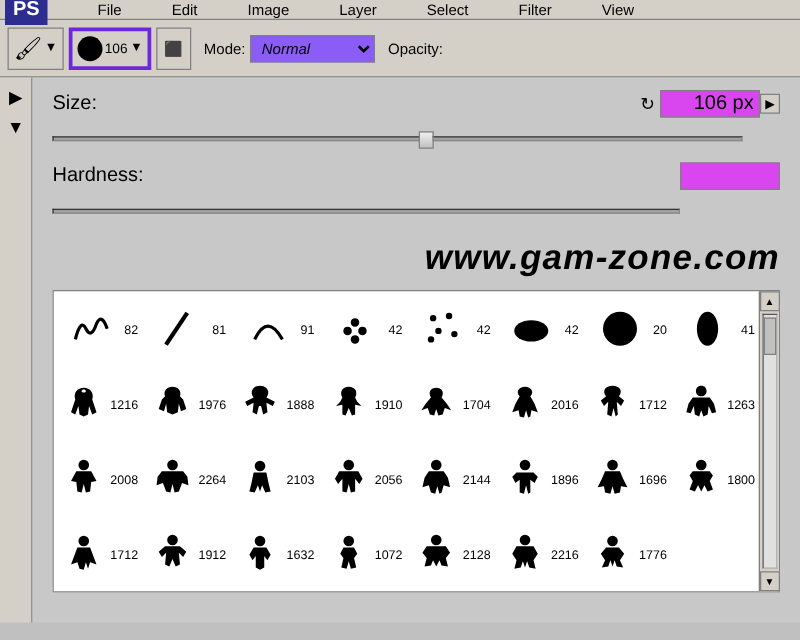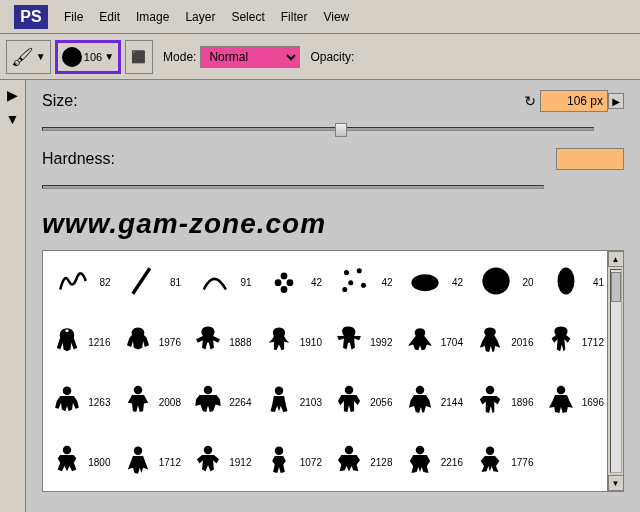--- a/index.html
+++ b/index.html
@@ -10,23 +10,24 @@
       font-family: Arial, sans-serif;
       font-size: 12px;
       overflow: hidden;
     }
 
     
     .menu-bar {
       display: flex;
       align-items: center;
       background: #d4d0c8;
-      height: 34px;
-      padding: 0 14px;
+      height: 16px;
+      padding: 0 4px;
       border-bottom: 1px solid #808080;
+      gap: 24px;
     }
     .ps-logo {
       background: #2d2d8f;
       color: white;
       font-weight: bold;
       font-size: 16px;
       width: 34px;
       height: 24px;
       display: flex;
       align-items: center;
@@ -86,24 +87,25 @@
       font-size: 10px;
       margin-left: 2px;
     }
     .mode-label {
       font-size: 12px;
       margin-left: 6px;
     }
     .mode-select {
       height: 22px;
       font-size: 12px;
-      background: #ec4899;
+      background: #8b5cf6;
       border: 1px solid #808080;
       padding: 0 4px;
       min-width: 100px;
+      font-style: italic;
     }
     .opacity-label {
       font-size: 12px;
       margin-left: 6px;
     }
 
     
     .main-area {
       display: flex;
       height: calc(512px - 76px);
@@ -146,27 +148,27 @@
       font-size: 16px;
       min-width: 80px;
     }
     .slider-container {
       flex: 1;
       display: flex;
       align-items: center;
       margin-right: 10px;
     }
     .size-input {
-      width: 68px;
+      width: 80px;
       height: 22px;
       border: 1px solid #808080;
-      background: #fdba74;
+      background: #d946ef;
       text-align: right;
       padding-right: 4px;
-      font-size: 12px;
+      font-size: 16px;
     }
     .refresh-icon {
       font-size: 14px;
       margin-right: 4px;
       cursor: pointer;
     }
     .arrow-right {
       width: 16px;
       height: 16px;
       border: 1px solid #808080;
@@ -177,21 +179,21 @@
       font-size: 10px;
       cursor: pointer;
     }
 
     
     .watermark {
       color: #000;
       font-size: 28px;
       font-weight: 900;
       font-style: italic;
-      text-align: left;
+      text-align: right;
       margin: 4px 0 10px 0;
       letter-spacing: 1px;
     }
 
     
     .brush-presets-container {
       border: 1px solid #808080;
       background: #ffffff;
       display: flex;
       position: relative;
@@ -445,28 +447,20 @@
             <div class="brush-shape">
               <svg class="brush-svg" viewBox="0 0 40 40">
                 <path d="M20,4 C14,4 11,9 14,14 L12,18 L8,22 L14,21 L14,30 L17,31 L20,24 L23,31 L26,30 L26,21 L32,22 L28,18 L26,14 C29,9 26,4 20,4Z" fill="black"></path>
               </svg>
             </div>
             <span class="brush-num">1910</span>
           </div>
           <div class="brush-cell">
             <div class="brush-shape">
               <svg class="brush-svg" viewBox="0 0 40 40">
-                <path d="M18,3 C12,3 10,9 14,14 L6,14 L8,19 L14,17 L13,28 L17,30 L19,22 L21,22 L23,30 L27,28 L26,17 L32,19 L34,14 L26,14 C30,9 26,3 20,3Z" fill="black"></path>
-              </svg>
-            </div>
-            <span class="brush-num">1992</span>
-          </div>
-          <div class="brush-cell">
-            <div class="brush-shape">
-              <svg class="brush-svg" viewBox="0 0 40 40">
                 <path d="M20,5 C15,5 12,9 15,14 L10,20 L6,26 L12,24 L14,30 L18,31 L20,25 L22,31 L26,30 L28,24 L34,26 L30,20 L25,14 C28,9 25,5 20,5Z" fill="black"></path>
               </svg>
             </div>
             <span class="brush-num">1704</span>
           </div>
           <div class="brush-cell">
             <div class="brush-shape">
               <svg class="brush-svg" viewBox="0 0 40 40">
                 <path d="M20,4 C14,4 11,9 15,13 L11,20 L8,28 L14,26 L15,32 L19,33 L21,26 L23,33 L25,32 L26,26 L32,28 L29,20 L25,13 C29,9 26,4 20,4Z" fill="black"></path>
               </svg>
@@ -571,20 +565,29 @@
             <span class="brush-num">1712</span>
           </div>
           <div class="brush-cell">
             <div class="brush-shape">
               <svg class="brush-svg" viewBox="0 0 40 40">
                 <circle cx="20" cy="7" r="5" fill="black"></circle>
                 <path d="M13,13 L7,18 L10,23 L14,19 L13,30 L17,32 L20,25 L23,32 L27,30 L26,19 L30,23 L33,18 L27,13 Z" fill="black"></path>
               </svg>
             </div>
             <span class="brush-num">1912</span>
+          </div>
+          <div class="brush-cell">
+            <div class="brush-shape">
+              <svg class="brush-svg" viewBox="0 0 40 40">
+                <circle cx="20" cy="8" r="5" fill="black"></circle>
+                <path d="M14,14 L10,21 L13,26 L16,22 L16,33 L20,35 L24,33 L24,22 L27,26 L30,21 L26,14 Z" fill="black"></path>
+              </svg>
+            </div>
+            <span class="brush-num">1632</span>
           </div>
           <div class="brush-cell">
             <div class="brush-shape">
               <svg class="brush-svg" viewBox="0 0 40 40">
                 <circle cx="20" cy="8" r="5" fill="black"></circle>
                 <path d="M15,14 L12,20 L15,24 L13,33 L18,34 L20,27 L22,34 L27,33 L25,24 L28,20 L25,14 Z" fill="black"></path>
               </svg>
             </div>
             <span class="brush-num">1072</span>
           </div>

